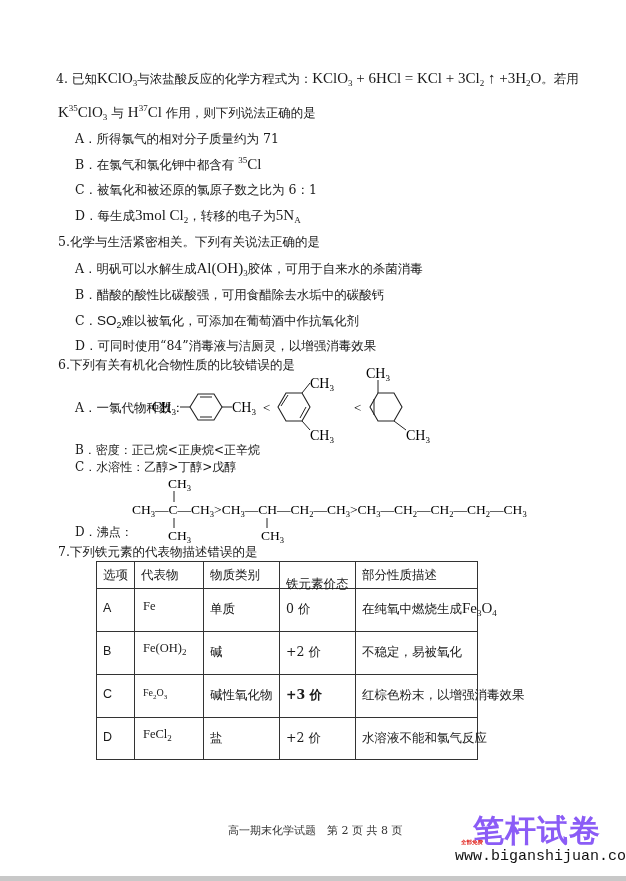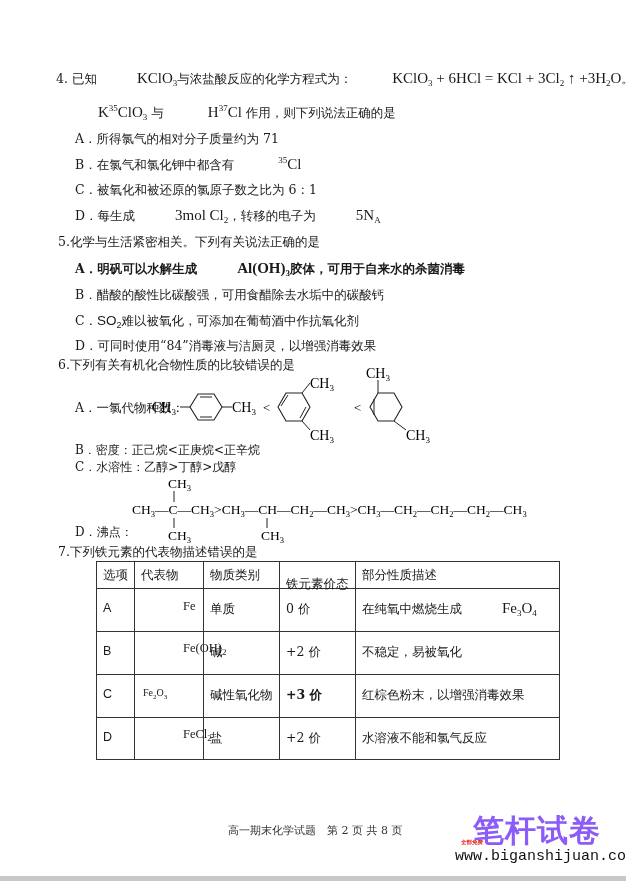--- a/index.html
+++ b/index.html
@@ -3,29 +3,29 @@
 <meta charset="utf-8">
 <style>
   html, body { margin: 0; padding: 0; }
   body {
     width: 626px; height: 881px; position: relative; overflow: hidden;
     background: #ffffff; color: #1a1a1a;
     font-family: "DejaVu Serif", "Liberation Serif", serif;
   }
   .abs { position: absolute; white-space: nowrap; }
   .t { font-size: 12.5px; line-height: 16px; }
-  .latin { font-family: "Liberation Serif", "DejaVu Serif", serif; font-size: 15px; margin-left: 40px; }
+  .latin { font-family: "Liberation Serif", "DejaVu Serif", serif; font-size: 15px; }
   .latin-s { font-family: Liberation Sans, sans-serif; font-size: 13.5px; }
   sub, sup { font-size: 9px; line-height: 0; }
   sub { vertical-align: -3px; }
   sup { vertical-align: 6px; }
   .opt { left: 75px; }
 
   
-  .tbl { position: absolute; left: 96px; top: 561px; width: 464px; height: 199px; border: 1.3px solid #333; box-sizing: border-box; }
+  .tbl { position: absolute; left: 96px; top: 561px; width: 382px; height: 199px; border: 1.3px solid #333; box-sizing: border-box; }
   .vline { position: absolute; top: 0; bottom: 0; width: 0; border-left: 1.2px solid #333; }
   .hline { position: absolute; left: 0; right: 0; height: 0; border-top: 1.2px solid #333; }
   .cell { position: absolute; font-size: 12.5px; white-space: nowrap; }
 
   .footer { font-size: 11px; color: #333; }
   .brand { font-family: "DejaVu Sans", "Liberation Sans", sans-serif; font-weight: bold; font-size: 31px; color: #8b5cf6; letter-spacing: 1px; }
   .brand-url { font-family: "Liberation Mono", "DejaVu Sans Mono", monospace; font-size: 15px; color: #111; }
   .brand-tag { font-family: "DejaVu Sans", sans-serif; font-size: 5.5px; color: #e0201a; font-weight: bold; }
   .graybar { position: absolute; left: 0; top: 876px; width: 626px; height: 5px; background: #c8c8c8; }
   svg text { font-family: "Liberation Serif", "DejaVu Serif", serif; }
@@ -55,21 +55,21 @@
 <div class="abs t opt" style="top:182px;">
   <span>C．</span><span>被氧化和被还原的氯原子数之比为 6：1</span>
 </div>
 <div class="abs t opt" style="top:207px;">
   <span>D．</span><span>每生成</span><span class="latin"><span>3mol Cl</span><sub>2</sub></span><span>，转移的电子为</span><span class="latin"><span>5N</span><sub>A</sub></span>
 </div>
 
 <div class="abs t" style="left:58px; top:234px;">
   <span>5.</span><span>化学与生活紧密相关。下列有关说法正确的是</span>
 </div>
-<div class="abs t opt" style="top:260px;font-weight:bold;">
+<div class="abs t opt" style="top:260px;">
   <span>A．</span><span>明矾可以水解生成</span><span class="latin"><span>Al(OH)</span><sub>3</sub></span><span>胶体，可用于自来水的杀菌消毒</span>
 </div>
 <div class="abs t opt" style="top:287px;">
   <span>B．</span><span>醋酸的酸性比碳酸强，可用食醋除去水垢中的碳酸钙</span>
 </div>
 <div class="abs t opt" style="top:313px;">
   <span>C．</span><span class="latin-s"><span>SO</span><sub>2</sub></span><span>难以被氧化，可添加在葡萄酒中作抗氧化剂</span>
 </div>
 <div class="abs t opt" style="top:338px;">
   <span>D．</span><span>可同时使用“84”消毒液与洁厕灵，以增强消毒效果</span>

